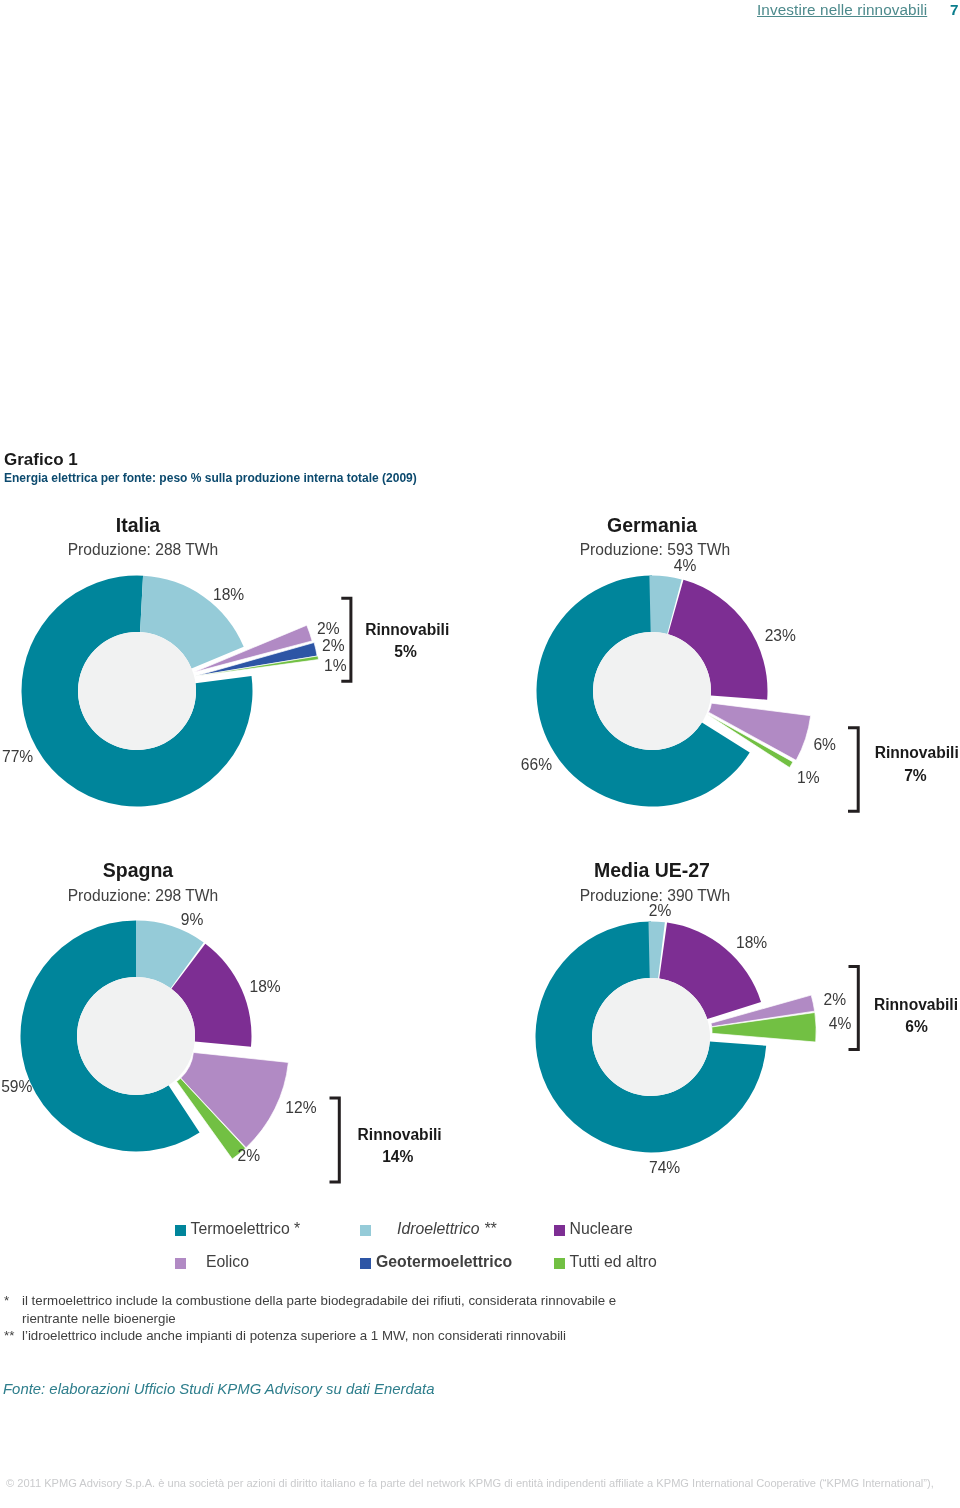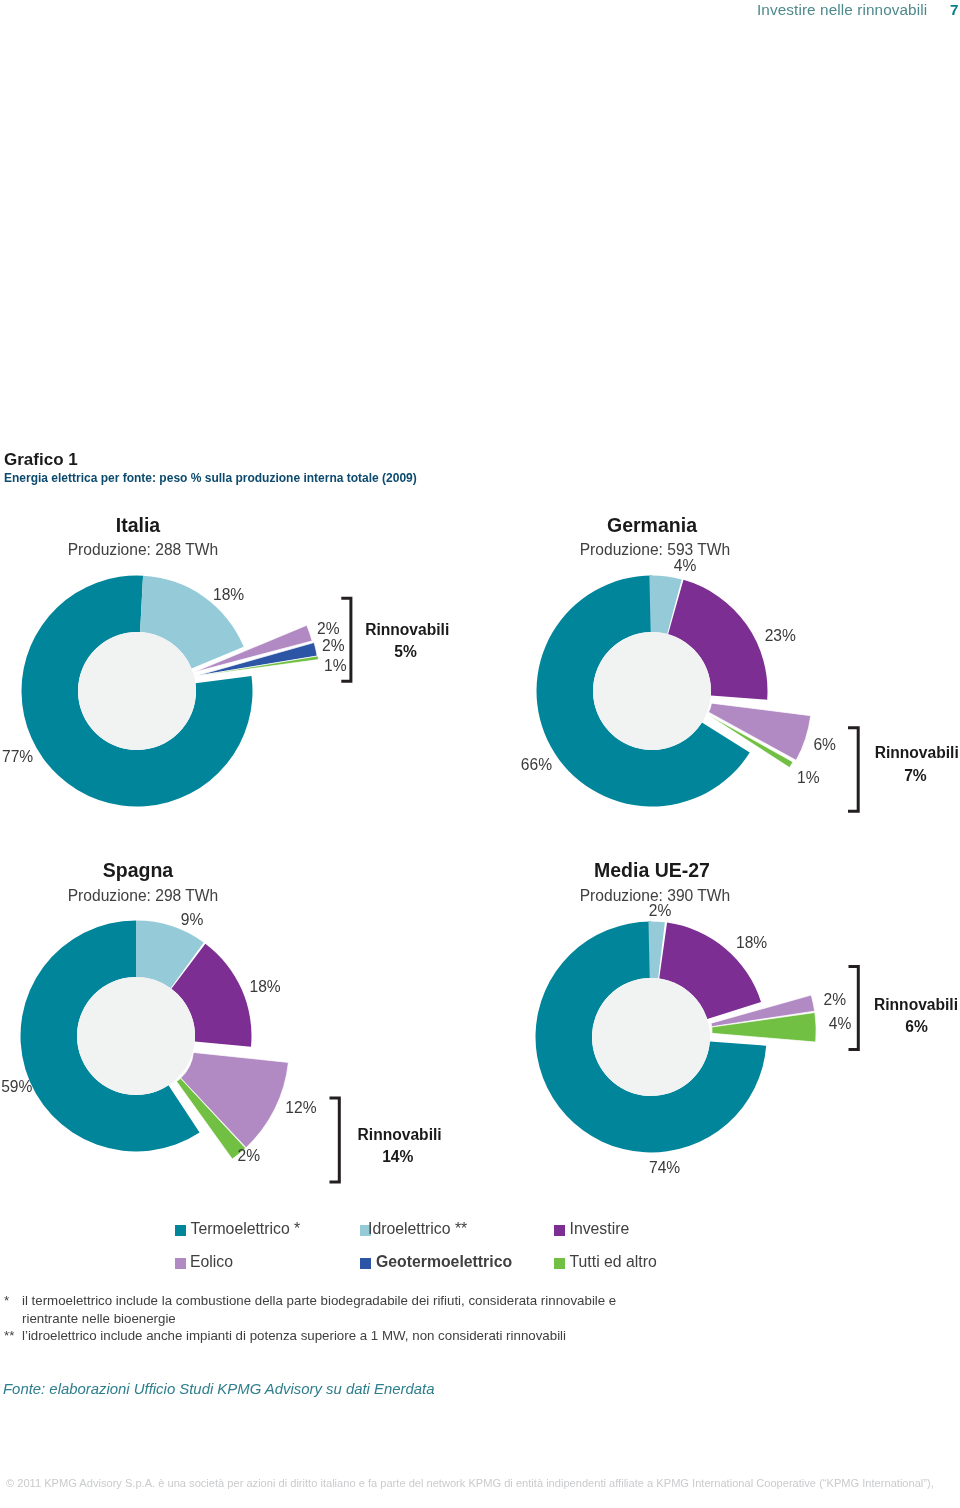--- a/index.html
+++ b/index.html
@@ -1,18 +1,18 @@
 <!DOCTYPE html>
 <html><head>
 <meta charset="utf-8">
 <style>
   html,body{margin:0;padding:0;background:#fff;}
   body{width:960px;height:1508px;font-family:"Liberation Sans",sans-serif;position:relative;overflow:hidden;-webkit-font-smoothing:antialiased;}
   .abs{position:absolute;}
-  #hdr-title{left:757px;top:1px;font-size:15.3px;color:#4D8A8C;letter-spacing:0.1px;}
+  #hdr-title{left:757px;top:1px;font-size:15.3px;color:#4D8A8C;letter-spacing:0.1px;text-decoration:underline;}
   #hdr-page{left:950px;top:1px;font-size:15.3px;font-weight:bold;color:#0A7D8C;}
   #fig-label{left:4px;top:450px;font-size:17px;font-weight:bold;color:#1A1A1A;}
   #fig-title{left:4px;top:471px;font-size:12px;font-weight:bold;color:#0c4a6e;}
   #chart{position:absolute;left:0;top:0;}
   .note{position:absolute;font-size:13px;color:#3A3A3A;line-height:17px;}
   #source{position:absolute;left:3px;top:1381px;font-size:14.9px;font-style:italic;color:#2E7E8C;}
   #footer{position:absolute;left:6px;top:1476px;font-size:11.1px;color:#CACBCD;line-height:15px;width:954px;}
   text{font-family:"Liberation Sans",sans-serif;}
   .p-title{font-size:19.5px;font-weight:bold;fill:#1A1A1A;}
   .p-sub{font-size:15.6px;fill:#404040;}
@@ -115,25 +115,25 @@
       <path d="M848.5 966.6H858.3V1049.4H848.5" fill="none" stroke="#231F20" stroke-width="3"></path>
       <text x="874" y="1010.4" class="p-rinn">Rinnovabili</text>
       <text x="905.3" y="1031.6" class="p-rinn">6%</text>
     </g>
   </svg>
 
 <div id="legend">
     <span class="lg-sw" style="left: 174.5px; top: 1224.5px; width: 11px; height: 11px; background: rgb(0, 133, 155);"></span>
     <span class="lg-tx" style="left: 190.5px; top: 1219.5px;">Termoelettrico *</span>
     <span class="lg-sw" style="left: 360px; top: 1224.5px; width: 11px; height: 11px; background: rgb(149, 203, 216);"></span>
-    <span class="lg-tx" style="left: 368px; top: 1219.5px;">Idroelettrico **</span>
+    <span class="lg-tx" style="left: 397px; top: 1219.5px; font-style: italic;">Idroelettrico **</span>
     <span class="lg-sw" style="left: 553.5px; top: 1224.5px; width: 11px; height: 11px; background: rgb(125, 46, 147);"></span>
-    <span class="lg-tx" style="left: 569.5px; top: 1219.5px;">Investire</span>
+    <span class="lg-tx" style="left: 569.5px; top: 1219.5px;">Nucleare</span>
     <span class="lg-sw" style="left: 174.5px; top: 1258px; width: 11px; height: 11px; background: rgb(177, 138, 196);"></span>
-    <span class="lg-tx" style="left: 190px; top: 1253px; text-align: right;">Eolico</span>
+    <span class="lg-tx" style="left: 206px; top: 1253px; text-align: right;">Eolico</span>
     <span class="lg-sw" style="left: 360px; top: 1258px; width: 11px; height: 11px; background: rgb(45, 85, 165);"></span>
     <span class="lg-tx" style="left: 376px; top: 1253px; font-weight: bold;">Geotermoelettrico</span>
     <span class="lg-sw" style="left: 553.5px; top: 1258px; width: 11px; height: 11px; background: rgb(114, 192, 67);"></span>
     <span class="lg-tx" style="left: 569.5px; top: 1253px;">Tutti ed altro</span>
   </div>
 
 <div class="note" id="note1">
   <span class="nmark">*</span>
     <span class="ntxt">il termoelettrico include la combustione della parte biodegradabile dei rifiuti, considerata rinnovabile e rientrante nelle bioenergie</span>
 </div>

